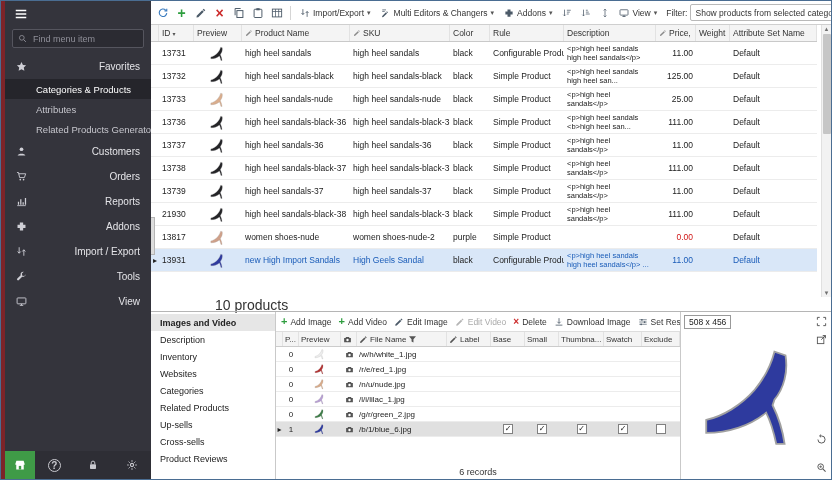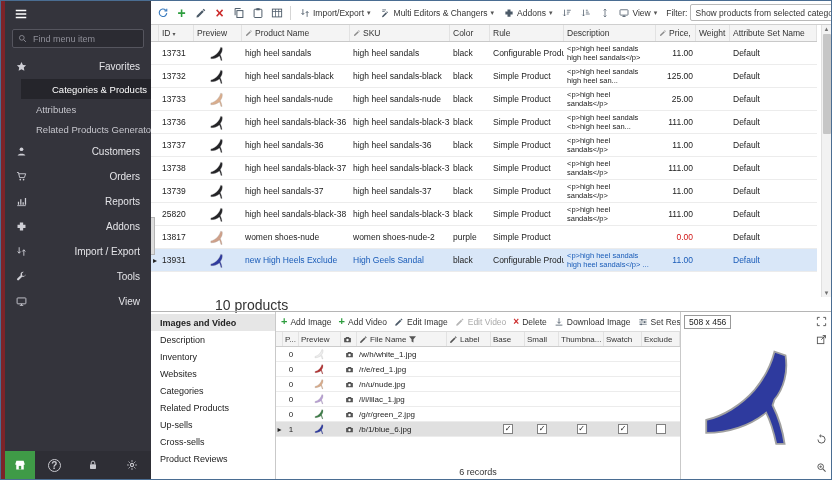--- a/index.html
+++ b/index.html
@@ -12,21 +12,21 @@
   .sb-top svg{width:14px;height:14px;display:block;}
   .sb-search{margin:3px 7px 6px;height:19px;background:#2b2b32;border:1px solid #55555e;border-radius:2px;display:flex;align-items:center;padding:0 5px;gap:4px;color:#8f8f98;flex-shrink:0;}
   .sb-search svg{width:9px;height:9px;display:block;}
   .sb-search input{background:none;border:none;outline:none;color:#aeaeb6;font-size:9px;width:100%;font-family:inherit;}
   .sb-search input::placeholder{color:#8f8f98;}
   #sb-menu{flex:1;overflow:hidden;}
   .sb-item{height:25px;display:flex;align-items:center;gap:9px;padding:0 11px;font-size:10px;cursor:default;justify-content:space-between;}
   .sb-ico{display:flex;}
   .sb-ico svg{width:11px;height:11px;color:#cfcfd6;display:block;}
   .sb-sub{height:20px;display:flex;align-items:center;padding:0 8px 0 31px;font-size:9.5px;color:#c6c6cd;white-space:nowrap;overflow:hidden;}
-  .sb-sub.sel{background:#25252b;color:#fff;margin-left:16px;}
+  .sb-sub.sel{background:#25252b;color:#fff;}
   .sb-footer{height:28px;background:#2e2e35;display:flex;align-items:center;flex-shrink:0;}
   .sbf{flex:1;display:flex;align-items:center;justify-content:center;color:#c9c9cf;height:100%;}
   .sbf svg{width:12px;height:12px;display:block;}
   .sbf.green{background:#3f9b47;color:#fff;max-width:30px;}
   .qm{font-size:10px;border:1px solid #c9c9cf;border-radius:50%;width:13px;height:13px;display:flex;align-items:center;justify-content:center;font-weight:bold;}
   
   .main{flex:1;display:flex;flex-direction:column;min-width:0;background:#fff;}
   .toolbar{height:24px;display:flex;align-items:center;padding:0 3px;gap:3px;border-bottom:1px solid #cfcfcf;font-size:8.5px;color:#333;flex-shrink:0;white-space:nowrap;overflow:hidden;}
   .tb-left{display:flex;align-items:center;gap:2px;}
   .tbi{width:17px;height:17px;display:inline-flex;align-items:center;justify-content:center;color:#4c5a68;}
@@ -495,21 +495,21 @@
             <div class="c">high heel sandals-37</div>
             <div class="c">black</div>
             <div class="c">Simple Product</div>
             <div class="c desc">&lt;p&gt;high heel sandals&lt;/p&gt;</div>
             <div class="c num">11.00</div>
             <div class="c num"></div>
             <div class="c">Default</div>
           </div>
           <div class="grow g-row">
             <div class="c mark"></div>
-            <div class="c">25820</div>
+            <div class="c">21930</div>
             <div class="c">
               <svg class="shoe" viewBox="0 0 64 64" style="color:#232326">
                 <use href="#shoe-path" fill="currentColor" stroke="#a0a0a0" stroke-width="1"></use>
               </svg>
             </div>
             <div class="c">high heel sandals-black-38</div>
             <div class="c">high heel sandals-black-38</div>
             <div class="c">black</div>
             <div class="c">Simple Product</div>
             <div class="c desc">&lt;p&gt;high heel sandals&lt;/p&gt;</div>
@@ -535,21 +535,21 @@
             <div class="c">Default</div>
           </div>
           <div class="grow g-row sel">
             <div class="c mark">▸</div>
             <div class="c">13931</div>
             <div class="c">
               <svg class="shoe" viewBox="0 0 64 64" style="color:#2e3a9e">
                 <use href="#shoe-path" fill="currentColor" stroke="#a0a0a0" stroke-width="1"></use>
               </svg>
             </div>
-            <div class="c blue">new High Heels Exclude</div>
+            <div class="c blue">new High Import Sandals</div>
             <div class="c blue">High Geels Sandal</div>
             <div class="c">black</div>
             <div class="c">Configurable Product</div>
             <div class="c desc blue">&lt;p&gt;high heel sandals high heel sandals&lt;/p&gt; ...</div>
             <div class="c num blue">11.00</div>
             <div class="c num"></div>
             <div class="c blue">Default</div>
           </div>
         </div>
       <div class="vscroll">

